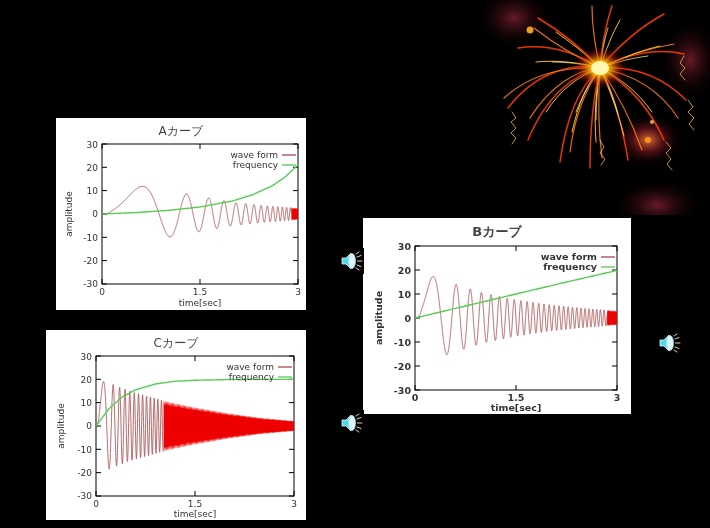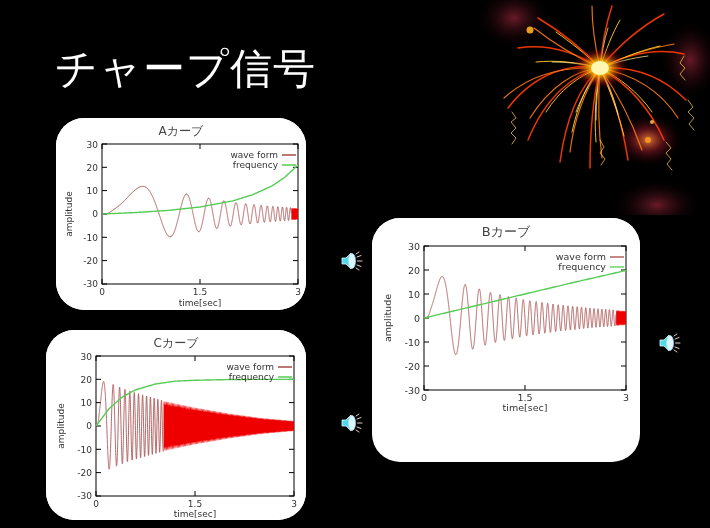--- a/index.html
+++ b/index.html
@@ -19,34 +19,32 @@
   }
 
   
   #fireworks{position:absolute;left:452px;top:0px;width:258px;height:215px;overflow:hidden;}
   #fireworks svg{display:block;}
 
   
   .chart{
     position:absolute;background:#ffffff;overflow:hidden;
     font-family:"DejaVu Sans","Liberation Sans",sans-serif;
-    border-radius:28px;
   }
   .chart svg{display:block;}
 
   
   .speaker{position:absolute;width:26px;height:26px;}
   .speaker svg{display:block;}
 </style>
 </head>
 <body>
 
 <div id="slide">
 
-  <div id="title">チャープ信号</div>
 
   <div id="fireworks">
     <svg width="258" height="215" viewBox="0 0 258 215" xmlns="http://www.w3.org/2000/svg">
       <defs>
         <radialGradient id="glowC" cx="50%" cy="50%" r="50%">
           <stop offset="0%" stop-color="#fff3a0" stop-opacity="1"></stop>
           <stop offset="35%" stop-color="#ffb000" stop-opacity=".85"></stop>
           <stop offset="70%" stop-color="#c02010" stop-opacity=".35"></stop>
           <stop offset="100%" stop-color="#300000" stop-opacity="0"></stop>
         </radialGradient>
@@ -214,21 +212,21 @@
 
       <g>
         <text x="228" y="40" text-anchor="end" font-size="9" fill="#333">wave form</text>
         <path d="M232,37 h14" stroke="#a84a4a" stroke-width="1.3"></path>
         <text x="228" y="50" text-anchor="end" font-size="9" fill="#333">frequency</text>
         <path d="M232,47 h14" stroke="#55cc55" stroke-width="1.3"></path>
       </g>
     </svg>
   </div>
 
-  <div class="chart" id="chart-b" style="left:372px;top:218px;width:268px;height:244px;">
+  <div class="chart" id="chart-b" style="left:363px;top:218px;width:268px;height:196px;font-weight:bold;">
     <svg width="268" height="196" viewBox="0 0 268 196" xmlns="http://www.w3.org/2000/svg">
       <rect x="0" y="0" width="268" height="196" fill="#ffffff"></rect>
       <text x="134" y="18" text-anchor="middle" font-size="13" fill="#444">Bカーブ</text>
       <rect x="52" y="28" width="202" height="144" fill="none" stroke="#000" stroke-width="1"></rect>
       <g font-size="9.5" fill="#333" text-anchor="end">
         <text x="48" y="31.5">30</text>
         <text x="48" y="55.5">20</text>
         <text x="48" y="79.5">10</text>
         <text x="48" y="103.5">0</text>
         <text x="48" y="127.5">-10</text>

